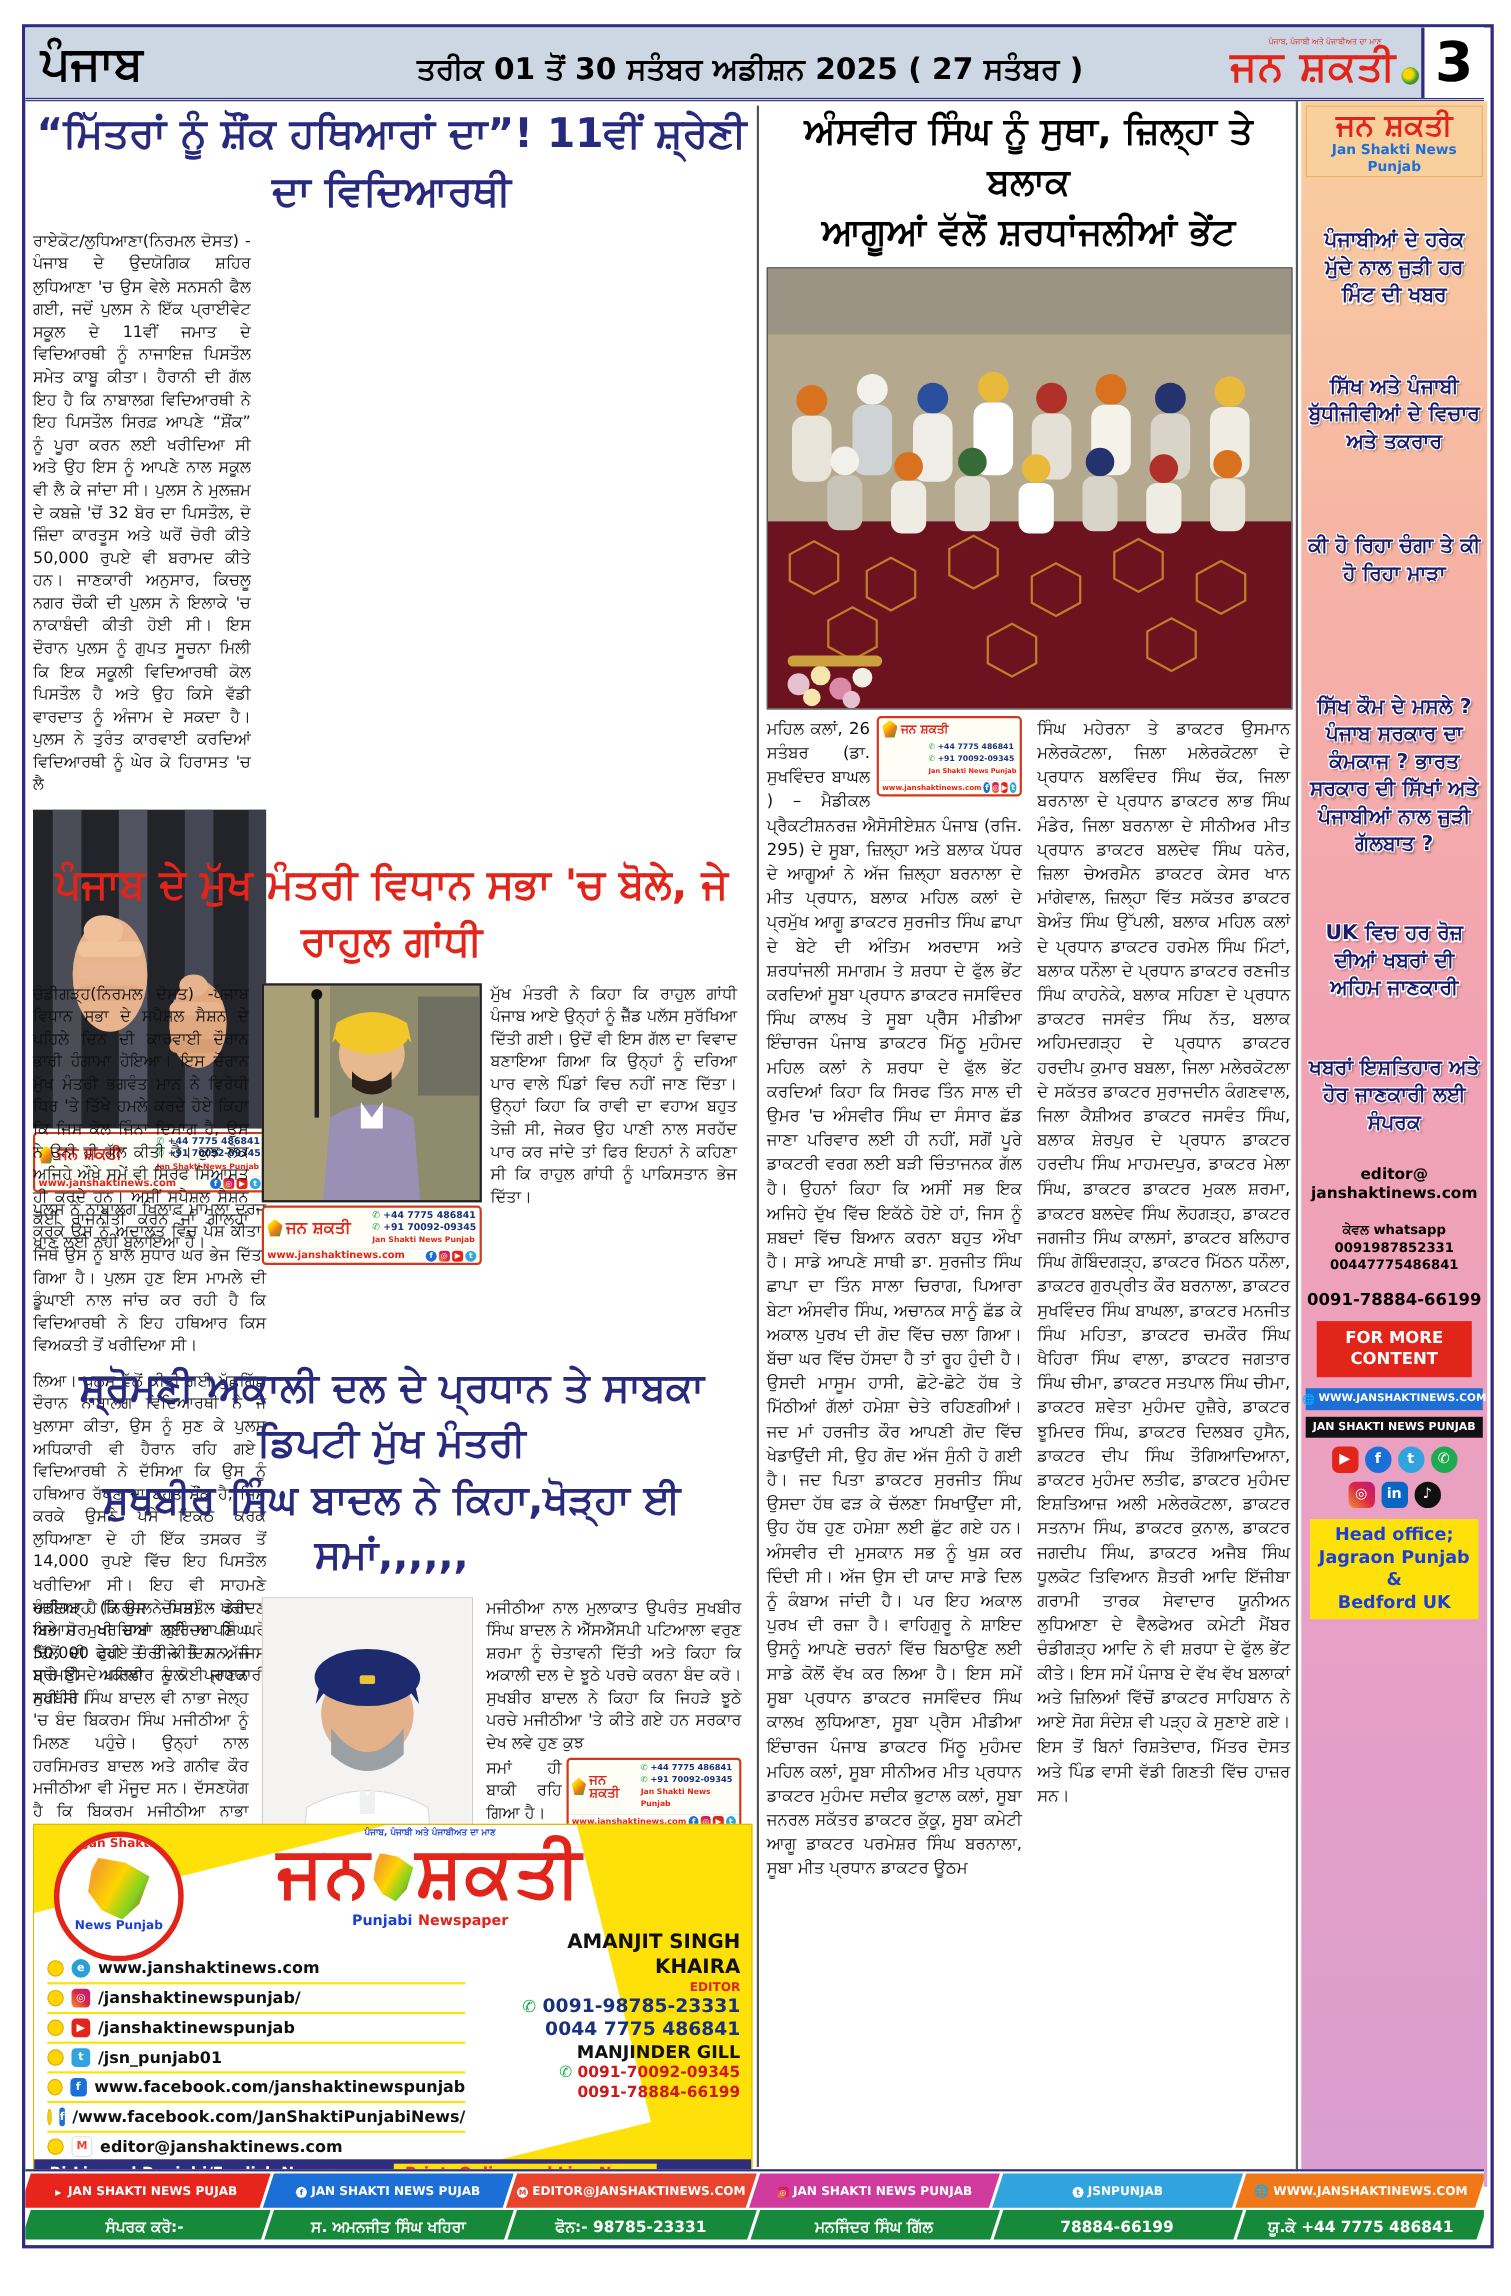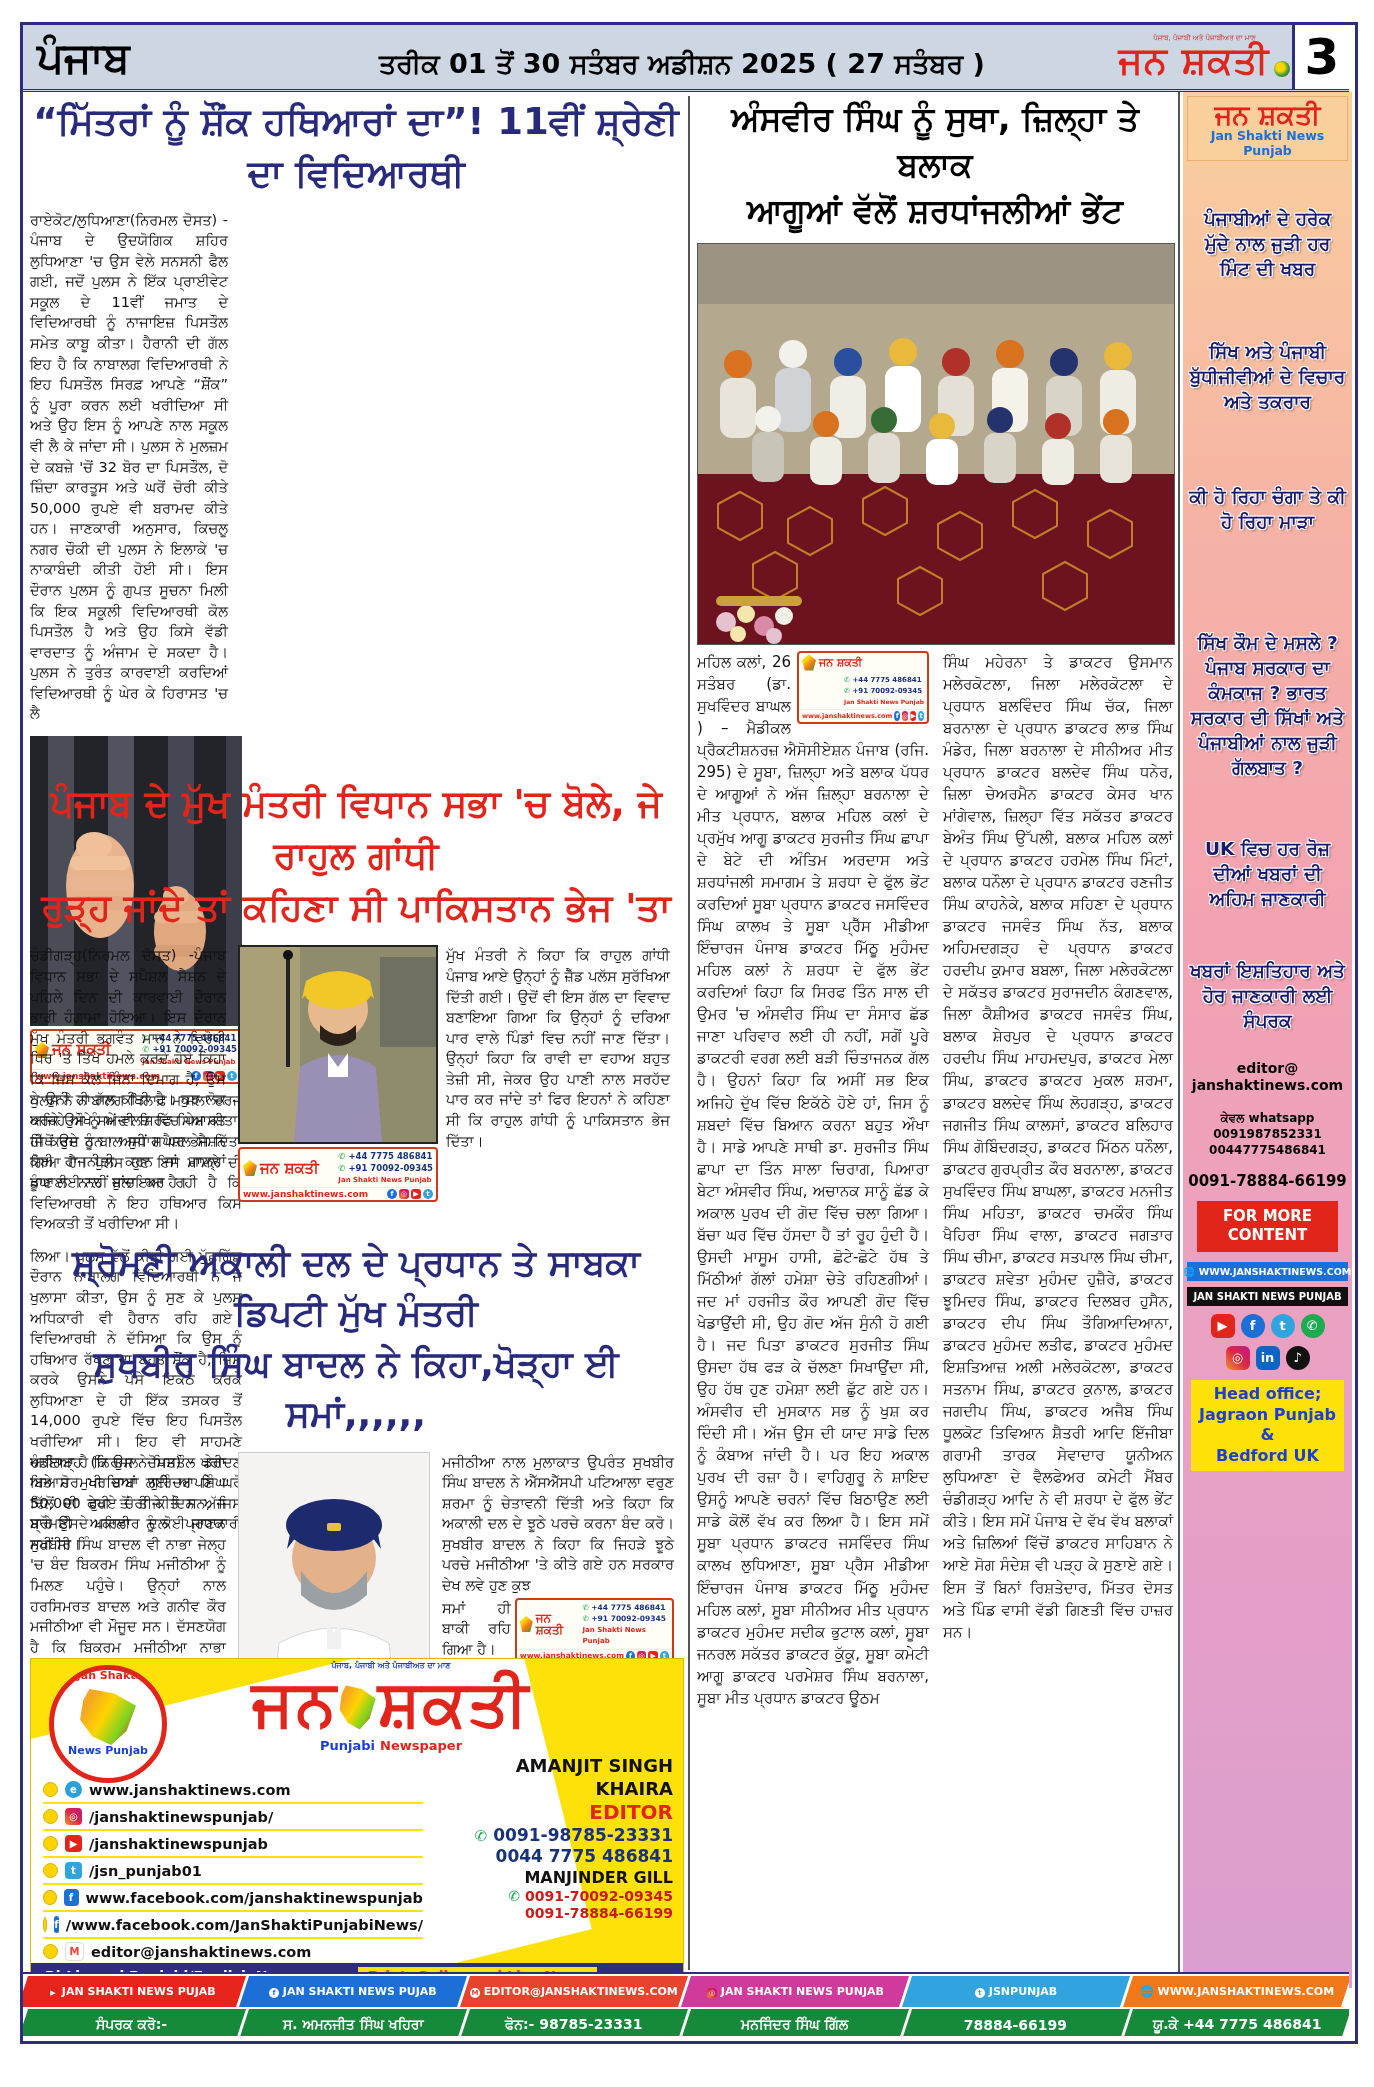--- a/index.html
+++ b/index.html
@@ -78,21 +78,21 @@
   #bn-title{position:absolute;left:150px;top:2px;width:420px;text-align:center;}
   #bn-title .tag{font-size:8px;color:#1b3fd6;font-weight:bold;}
   #bn-title .big{font-size:64px;font-weight:bold;color:#e1251b;line-height:1;letter-spacing:2px;}
   #bn-title .big .emb{display:inline-block;width:40px;height:44px;vertical-align:middle;
       background:linear-gradient(120deg,#f5a623 20%,#ffd400 45%,#7ed321 70%,#e1251b 95%);
       clip-path:polygon(20% 0,60% 8%,95% 30%,80% 75%,55% 100%,25% 85%,5% 55%,10% 20%);}
   #bn-title .sub .p1{color:#1b3fd6;font-size:13px;font-weight:bold;}
   #bn-title .sub .p2{color:#e1251b;font-size:13px;font-weight:bold;}
   #bn-ed{position:absolute;right:10px;top:96px;width:240px;text-align:right;line-height:1.25;}
   #bn-ed .n1{font-size:18px;font-weight:bold;color:#111;}
-  #bn-ed .role{font-size:20px;font-weight:bold;color:#e1251b;}
+  #bn-ed .role{font-size:11px;font-weight:bold;color:#e1251b;}
   #bn-ed .ph{font-size:17px;font-weight:bold;color:#17317d;white-space:nowrap;}
   #bn-ed .ph .wa{color:#1daa50;font-size:15px;}
   #bn-ed .n2{font-size:16px;font-weight:bold;color:#111;}
   #bn-ed .ph2{font-size:14px;font-weight:bold;color:#d01818;white-space:nowrap;}
   #bn-links{position:absolute;left:12px;top:118px;width:380px;}
   .bn-row{display:flex;align-items:center;gap:7px;height:25px;border-bottom:2px solid #ffe10a;background:transparent;}
   .bn-dot{width:13px;height:13px;border-radius:50%;background:#ffd400;border:1px solid #d8b100;}
   .bn-ic{width:17px;height:17px;border-radius:4px;color:#fff;font-size:10px;line-height:17px;text-align:center;font-weight:bold;}
   .ic-e{background:#2a9fd8;border-radius:50%;} .ic-gm{background:#fff;color:#ea4335;border:1px solid #ddd;}
   .bn-row .lbl{font-size:14.5px;font-weight:bold;color:#111;white-space:nowrap;}
@@ -176,21 +176,20 @@
       </div>
       <div class="body-col" style="margin-top:6px;">ਪੁਲਸ ਨੇ ਨਾਬਾਲਗ ਖਿਲਾਫ਼ ਮਾਮਲਾ ਦਰਜ ਕਰਕੇ ਉਸ ਨੂੰ ਅਦਾਲਤ ਵਿੱਚ ਪੇਸ਼ ਕੀਤਾ, ਜਿੱਥੋਂ ਉਸ ਨੂੰ ਬਾਲ ਸੁਧਾਰ ਘਰ ਭੇਜ ਦਿੱਤਾ ਗਿਆ ਹੈ। ਪੁਲਸ ਹੁਣ ਇਸ ਮਾਮਲੇ ਦੀ ਡੂੰਘਾਈ ਨਾਲ ਜਾਂਚ ਕਰ ਰਹੀ ਹੈ ਕਿ ਵਿਦਿਆਰਥੀ ਨੇ ਇਹ ਹਥਿਆਰ ਕਿਸ ਵਿਅਕਤੀ ਤੋਂ ਖਰੀਦਿਆ ਸੀ।</div>
     </div>
     <div class="body-col" style="width:212px;">ਲਿਆ। ਪੁਲਸ ਵੱਲੋਂ ਕੀਤੀ ਗਈ ਪੁੱਛਗਿੱਛ ਦੌਰਾਨ ਨਾਬਾਲਗ ਵਿਦਿਆਰਥੀ ਨੇ ਜੋ ਖੁਲਾਸਾ ਕੀਤਾ, ਉਸ ਨੂੰ ਸੁਣ ਕੇ ਪੁਲਸ ਅਧਿਕਾਰੀ ਵੀ ਹੈਰਾਨ ਰਹਿ ਗਏ। ਵਿਦਿਆਰਥੀ ਨੇ ਦੱਸਿਆ ਕਿ ਉਸ ਨੂੰ ਹਥਿਆਰ ਰੱਖਣ ਦਾ ਬਹੁਤ ਸ਼ੌਂਕ ਹੈ, ਜਿਸ ਕਰਕੇ ਉਸਨੇ ਪੈਸੇ ਇਕੱਠੇ ਕਰਕੇ ਲੁਧਿਆਣਾ ਦੇ ਹੀ ਇੱਕ ਤਸਕਰ ਤੋਂ 14,000 ਰੁਪਏ ਵਿੱਚ ਇਹ ਪਿਸਤੌਲ ਖਰੀਦਿਆ ਸੀ। ਇਹ ਵੀ ਸਾਹਮਣੇ ਆਇਆ ਹੈ ਕਿ ਉਸ ਨੇ ਪਿਸਤੌਲ ਖਰੀਦਣ ਅਤੇ ਹੋਰ ਖਰਚਿਆਂ ਲਈ ਆਪਣੇ ਘਰੋਂ 50,000 ਰੁਪਏ ਚੋਰੀ ਕੀਤੇ ਸਨ, ਜਿਸ ਬਾਰੇ ਉਸਦੇ ਪਰਿਵਾਰ ਨੂੰ ਕੋਈ ਜਾਣਕਾਰੀ ਨਹੀਂ ਸੀ।</div>
   </div>
 </div>
 
 <div class="abs" style="left:30px;top:778px;width:652px;">
   <div class="headline red" style="font-size:37px;">
     <div>ਪੰਜਾਬ ਦੇ ਮੁੱਖ ਮੰਤਰੀ ਵਿਧਾਨ ਸਭਾ 'ਚ ਬੋਲੇ, ਜੇ ਰਾਹੁਲ ਗਾਂਧੀ</div>
-    <div>ਰੁੜ੍ਹ ਜਾਂਦੇ ਤਾਂ ਕਹਿਣਾ ਸੀ ਪਾਕਿਸਤਾਨ ਭੇਜ 'ਤਾ</div>
   </div>
   <div style="display:flex;gap:12px;margin-top:12px;">
     <div class="body-col" style="width:196px;">ਚੰਡੀਗੜ੍ਹ(ਨਿਰਮਲ ਦੋਸਤ) -ਪੰਜਾਬ ਵਿਧਾਨ ਸਭਾ ਦੇ ਸਪੈਸ਼ਲ ਸੈਸ਼ਨ ਦੇ ਪਹਿਲੇ ਦਿਨ ਦੀ ਕਾਰਵਾਈ ਦੌਰਾਨ ਭਾਰੀ ਹੰਗਾਮਾ ਹੋਇਆ। ਇਸ ਦੌਰਾਨ ਮੁੱਖ ਮੰਤਰੀ ਭਗਵੰਤ ਮਾਨ ਨੇ ਵਿਰੋਧੀ ਧਿਰ 'ਤੇ ਤਿੱਖੇ ਹਮਲੇ ਕਰਦੇ ਹੋਏ ਕਿਹਾ ਕਿ ਜਿਸ ਕੋਲ ਜਿੰਨਾ ਦਿਮਾਗ ਹੈ, ਉਸ ਨੇ ਉਨੀ ਹੀ ਗੱਲ ਕੀਤੀ ਹੈ। ਕੁਝ ਲੋਕ ਅਜਿਹੇ ਔਖੇ ਸਮੇਂ ਵੀ ਸਿਰਫ ਸਿਆਸਤ ਹੀ ਕਰਦੇ ਹਨ। ਅਸੀਂ ਸਪੈਸ਼ਲ ਸੈਸ਼ਨ ਕੋਈ ਰਾਜਨੀਤੀ ਕਰਨ ਜਾਂ ਗਾਲ੍ਹਾਂ ਖਾਣ ਲਈ ਨਹੀਂ ਬੁਲਾਇਆ ਹੈ।</div>
     <div style="width:196px;">
       <div class="photo" style="width:196px;height:195px;border:2px solid #222;">
         <svg width="196" height="195" xmlns="http://www.w3.org/2000/svg">
           <rect width="196" height="195" fill="#8e8c6c"></rect>
           <rect x="0" y="0" width="60" height="195" fill="#a9a078"></rect>
           <rect x="140" y="10" width="56" height="90" fill="#6f6f62"></rect>
           <circle cx="98" cy="62" r="30" fill="#e7b98f"></circle>

